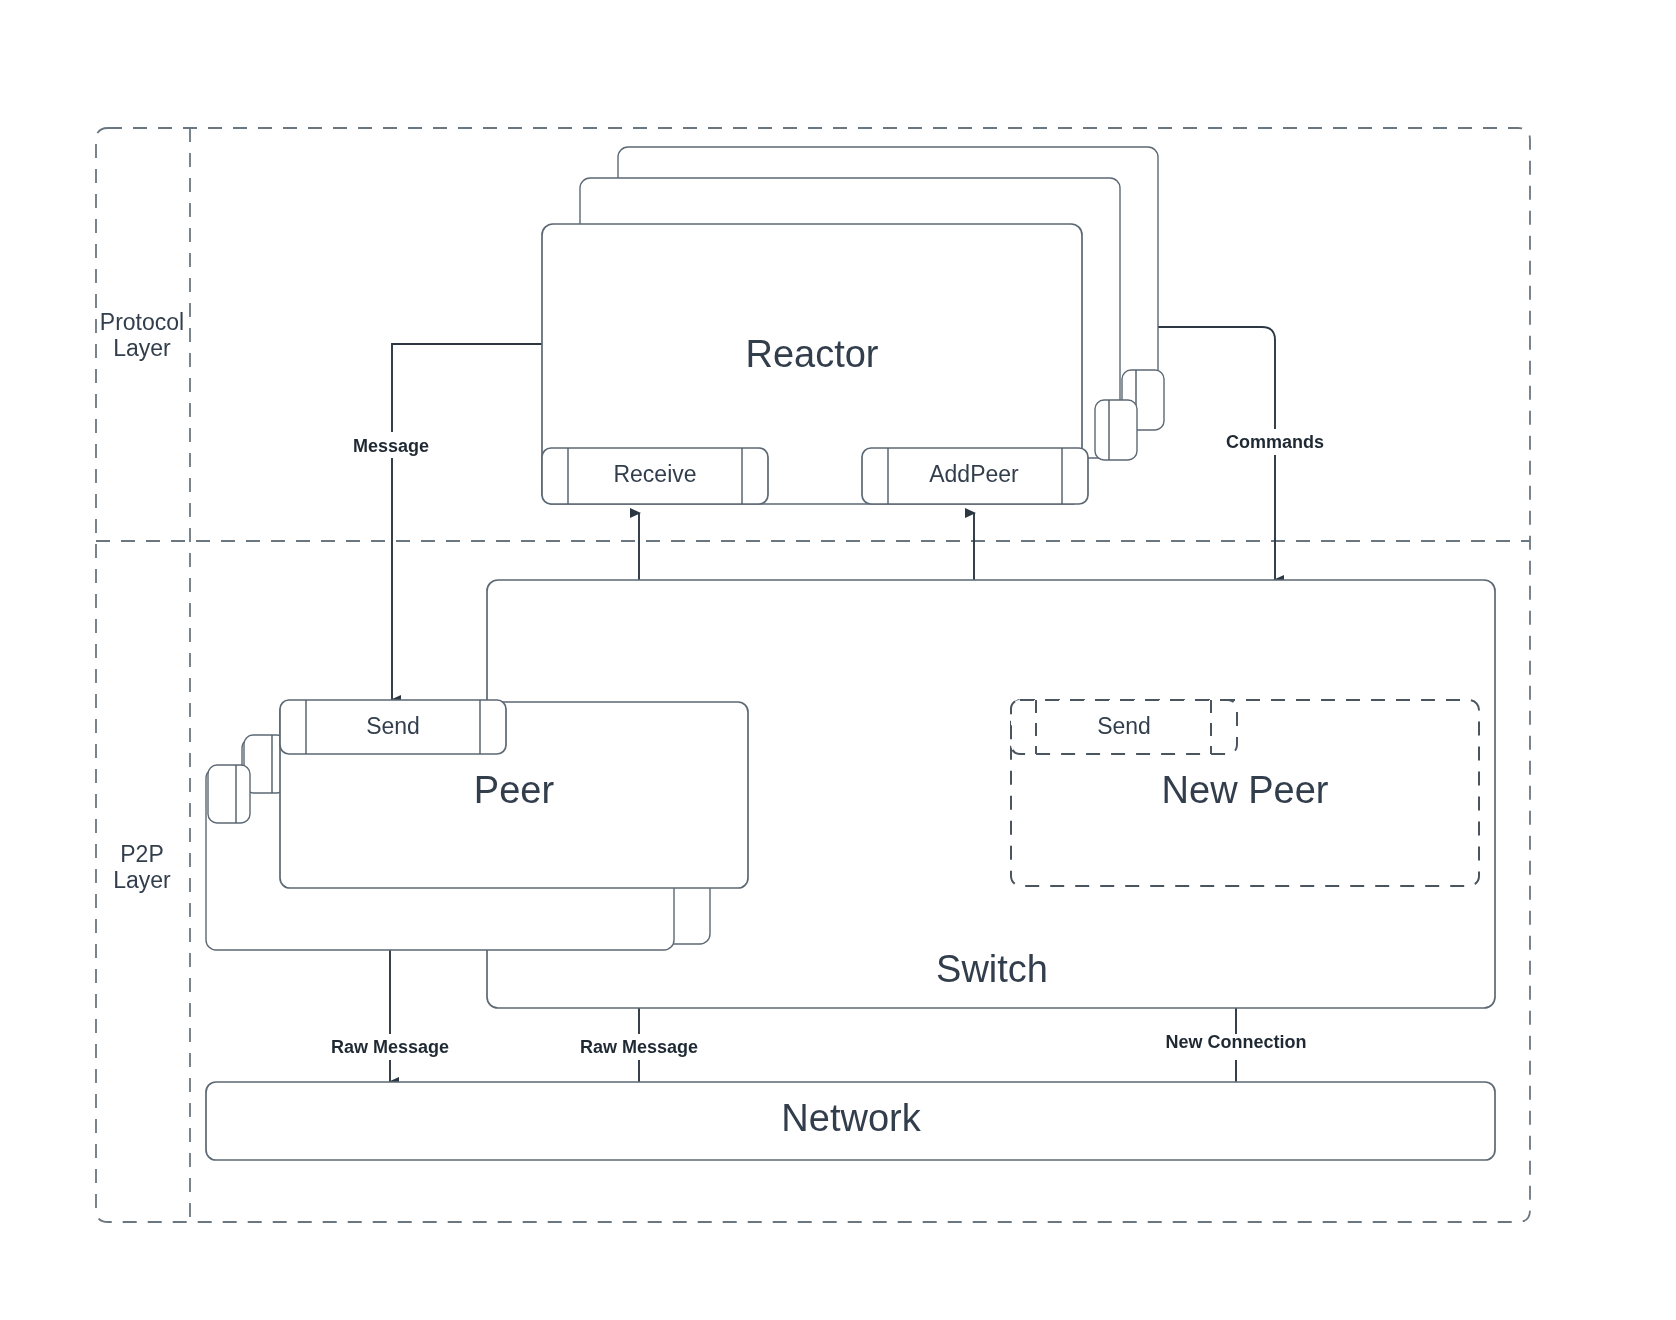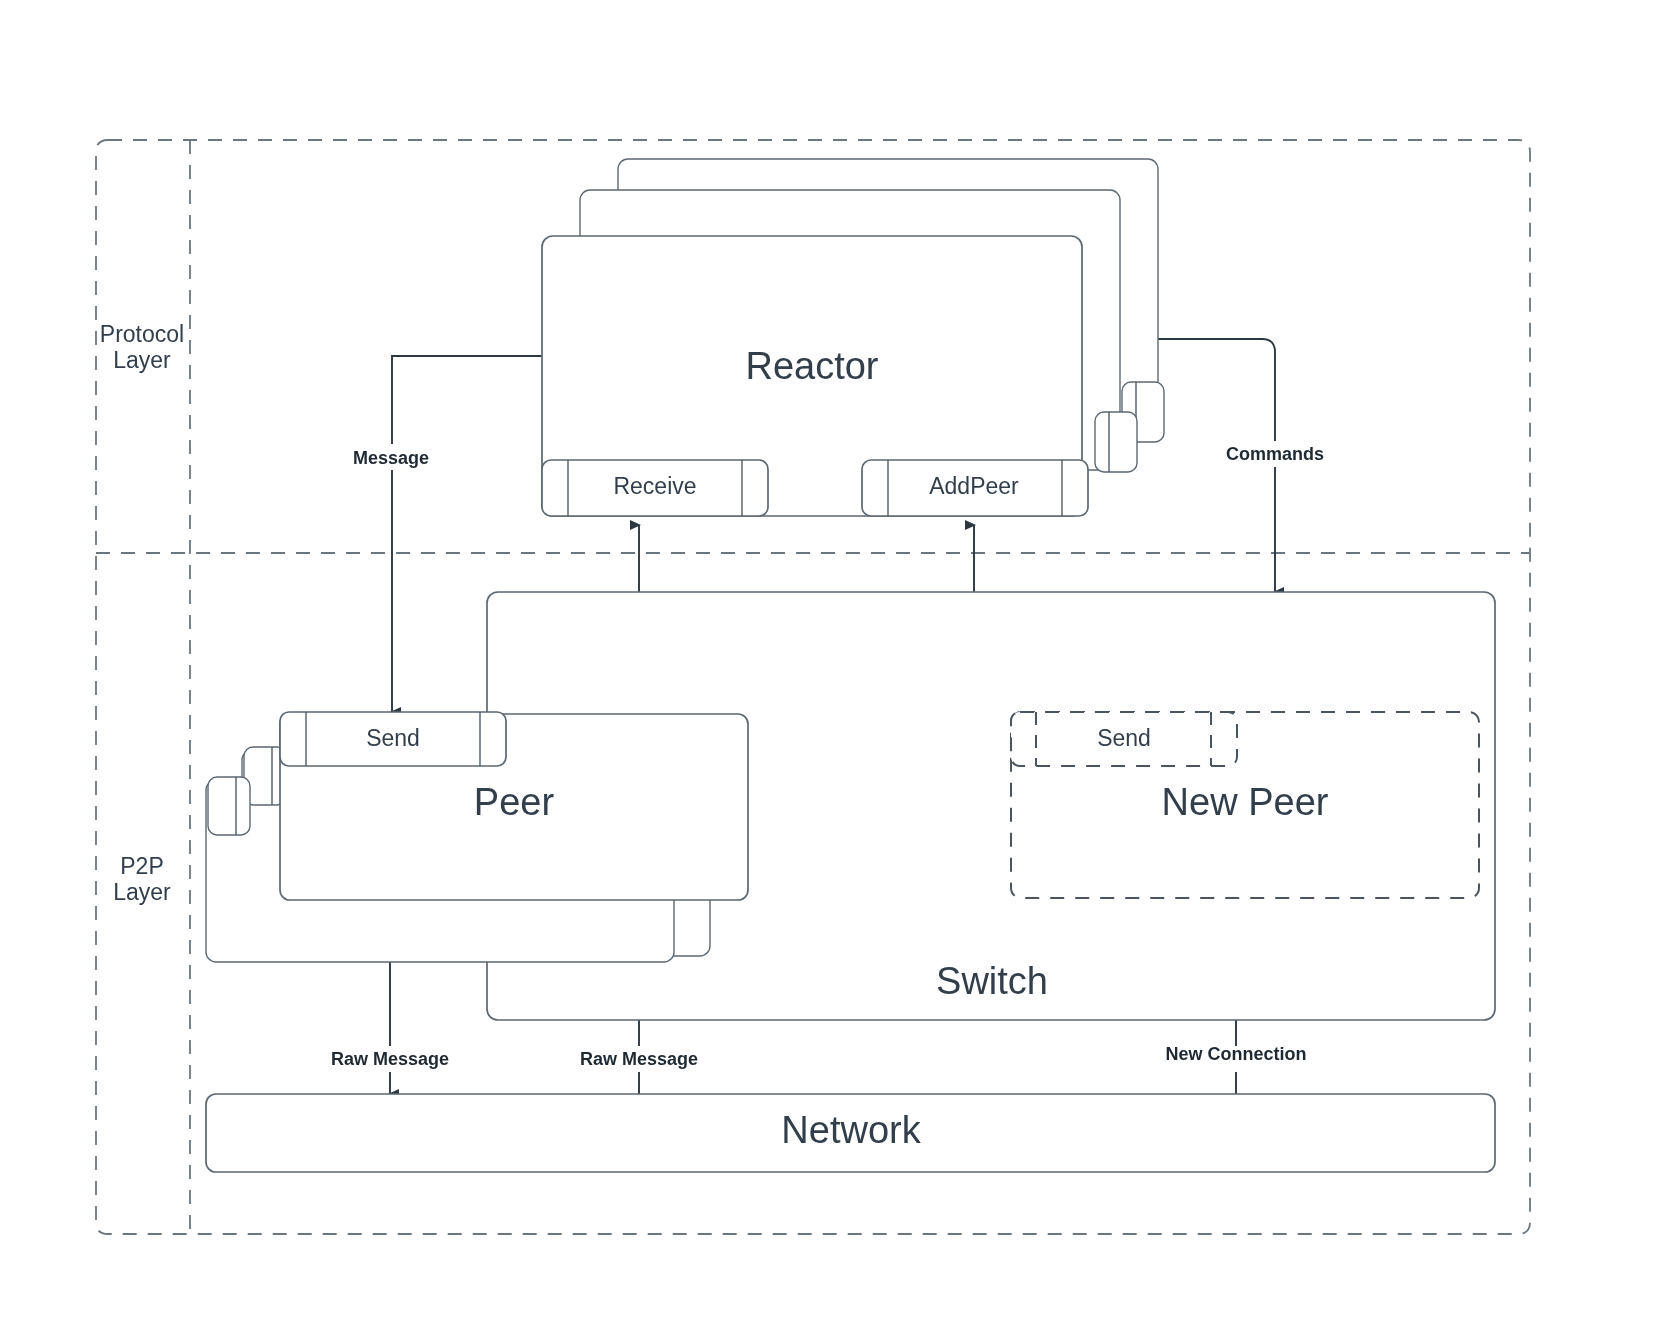--- a/index.html
+++ b/index.html
@@ -10,21 +10,20 @@
   body {
     width: 1676px;
     height: 1320px;
     font-family: "Liberation Sans", sans-serif;
     overflow: hidden;
   }
   #diagram-root {
     position: relative;
     width: 1676px;
     height: 1100px;
-    margin-top: 12px;
   }
   svg#diagram {
     display: block;
     width: 1676px;
     height: 1320px;
   }
   .stroke-box {
     fill: #ffffff;
     stroke: #5c6873;
     stroke-width: 1.7;

